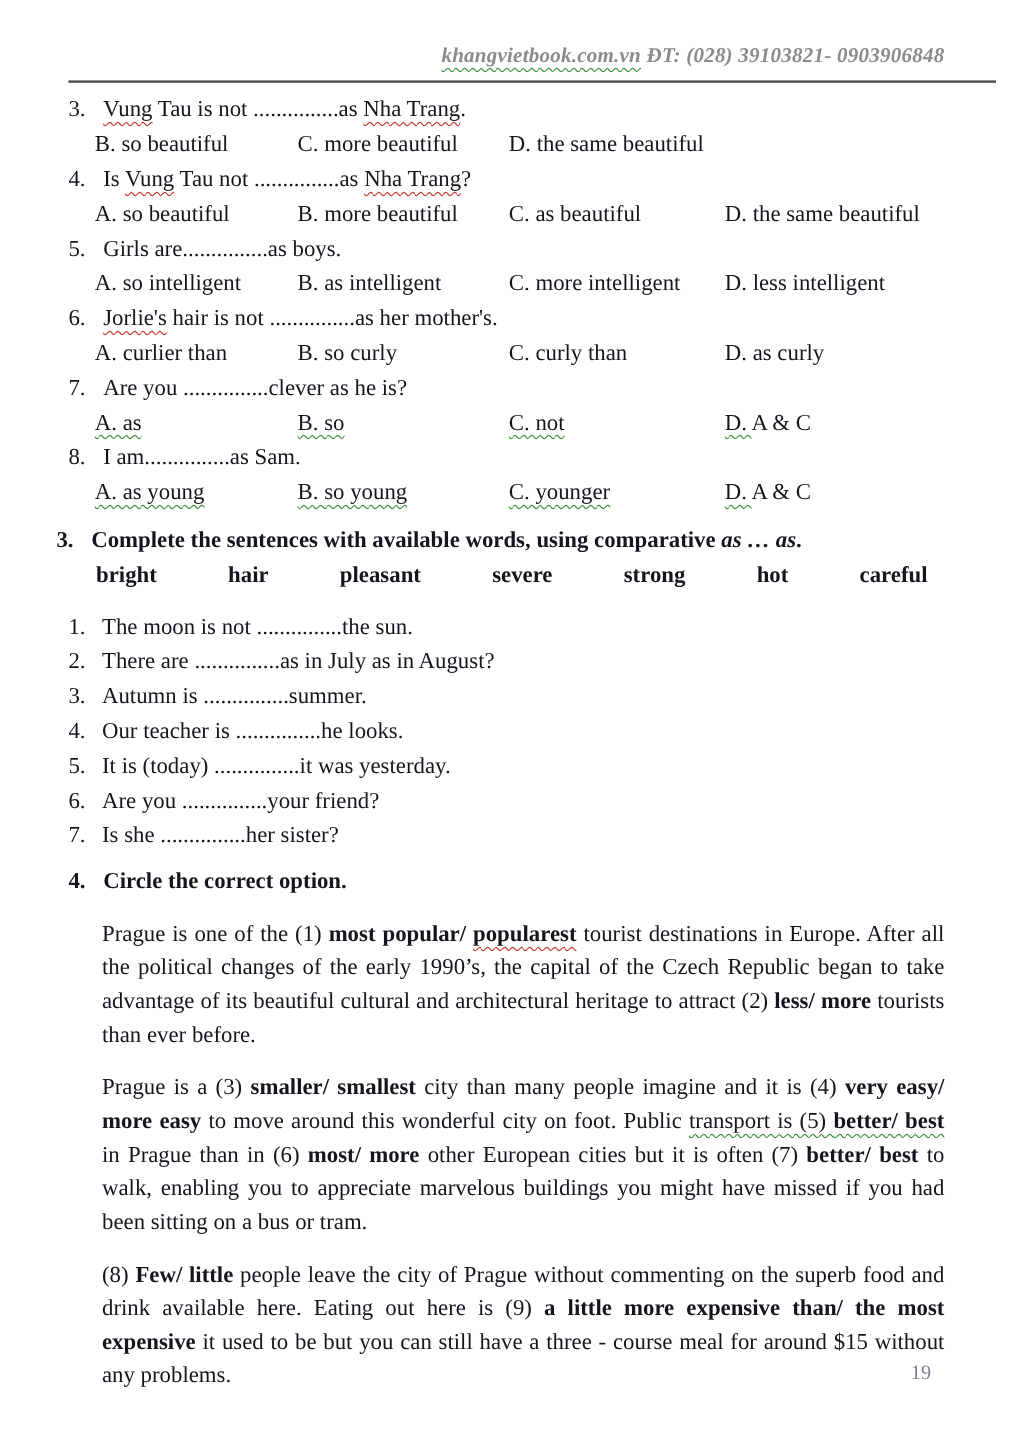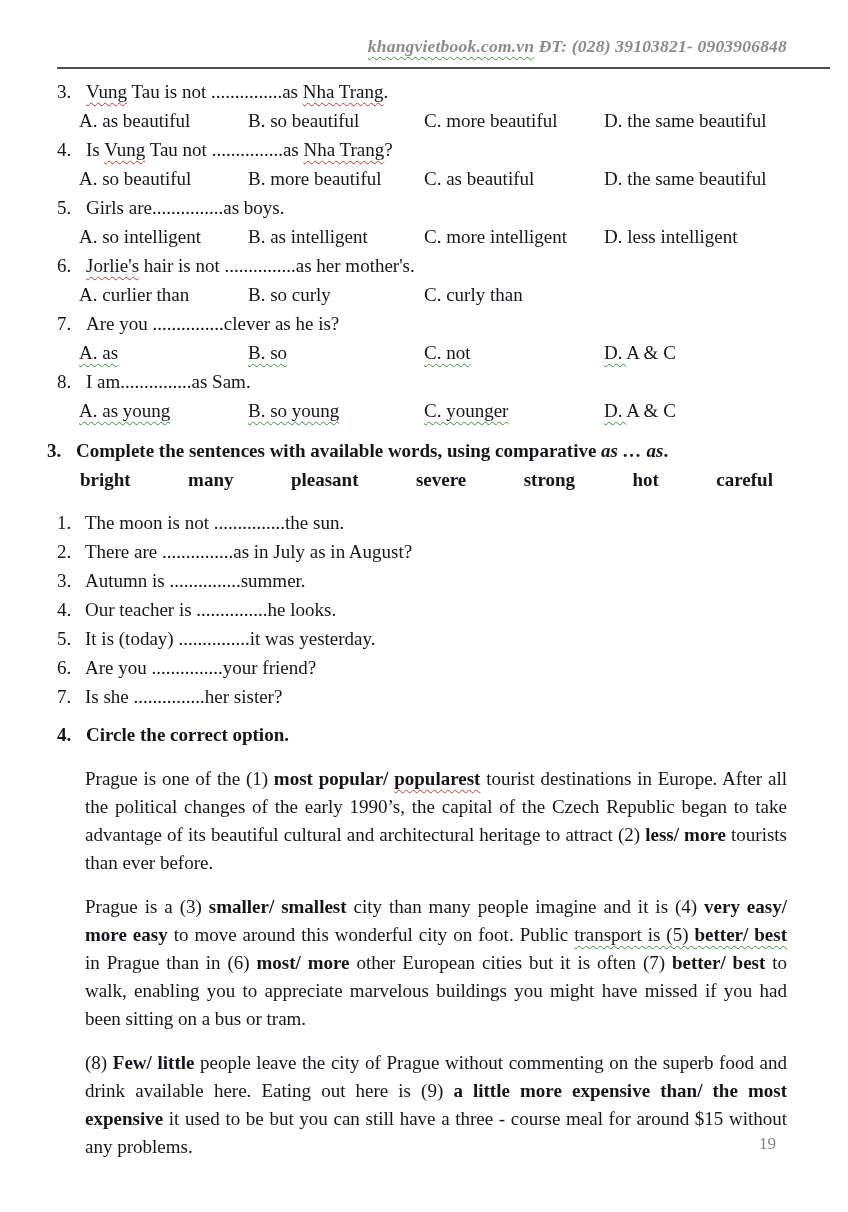--- a/index.html
+++ b/index.html
@@ -65,21 +65,20 @@
 <div class="content">
 
   <section>
 
     <div class="q">
       <div class="q-row">
         <span class="q-num">3.</span>
         <span class="q-stem"><span class="sq-red">Vung</span><span> Tau is not ...............as </span><span class="sq-red">Nha Trang</span><span>.</span></span>
       </div>
       <div class="q-opts">
-        <span class="opt"><span>A. as beautiful</span></span>
         <span class="opt"><span>B. so beautiful</span></span>
         <span class="opt"><span>C. more beautiful</span></span>
         <span class="opt"><span>D. the same beautiful</span></span>
       </div>
     </div>
 
     <div class="q">
       <div class="q-row">
         <span class="q-num">4.</span>
         <span class="q-stem"><span>Is </span><span class="sq-red">Vung</span><span> Tau not ...............as </span><span class="sq-red">Nha Trang</span><span>?</span></span>
@@ -107,20 +106,21 @@
 
     <div class="q">
       <div class="q-row">
         <span class="q-num">6.</span>
         <span class="q-stem"><span class="sq-red">Jorlie's</span><span> hair is not ...............as her mother's.</span></span>
       </div>
       <div class="q-opts">
         <span class="opt"><span>A. curlier than</span></span>
         <span class="opt"><span>B. so curly</span></span>
         <span class="opt"><span>C. curly than</span></span>
+        <span class="opt"><span>D. as curly</span></span>
       </div>
     </div>
 
     <div class="q">
       <div class="q-row">
         <span class="q-num">7.</span>
         <span class="q-stem"><span>Are you ...............clever as he is?</span></span>
       </div>
       <div class="q-opts">
         <span class="opt"><span class="sq-green">A. as</span></span>
@@ -145,21 +145,21 @@
 
   </section>
 
   <section>
     <div class="h-row h3">
       <span class="h-num">3.</span>
       <span class="h-text"><span class="b">Complete the sentences with available words, using comparative </span><span class="b i">as … as</span><span class="b">.</span></span>
     </div>
     <div class="bank">
       <span>bright</span>
-      <span>many</span>
+      <span>hair</span>
       <span>pleasant</span>
       <span>severe</span>
       <span>strong</span>
       <span>hot</span>
       <span>careful</span>
     </div>
     <div class="items">
       <div class="item-row">
         <span class="item-num">1.</span>
         <span class="item-text">The moon is not ...............the sun.</span>

